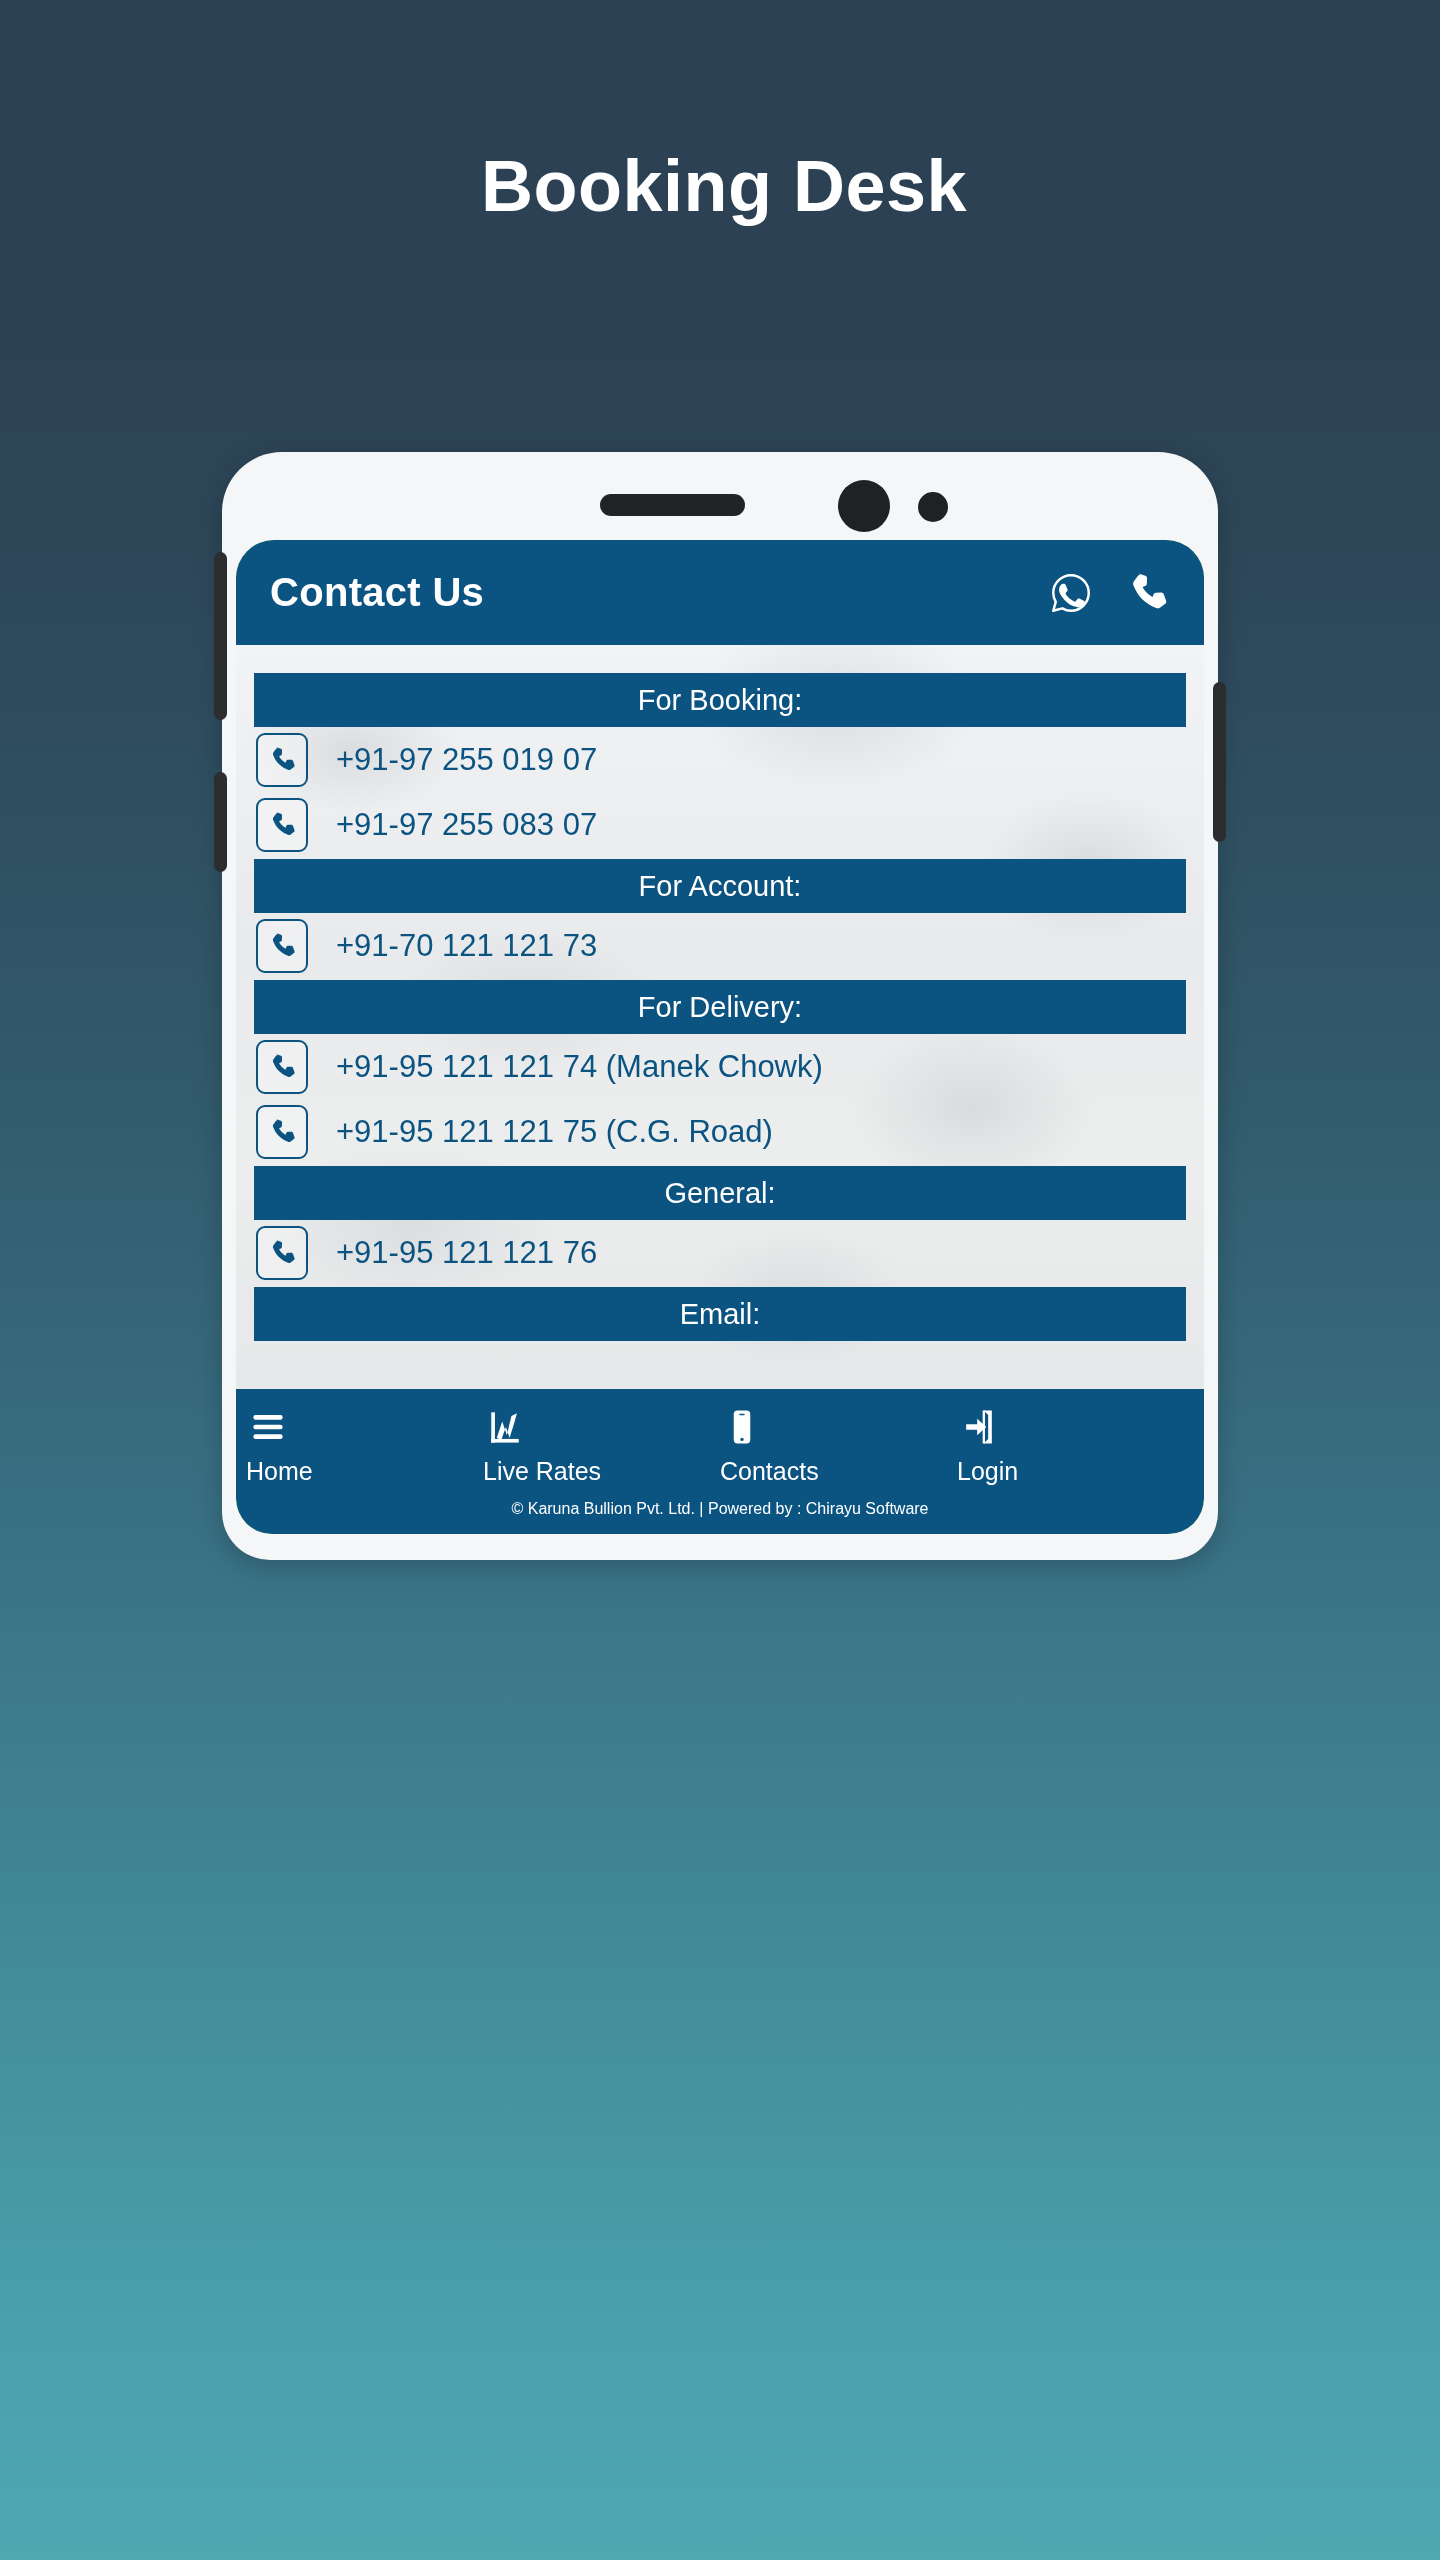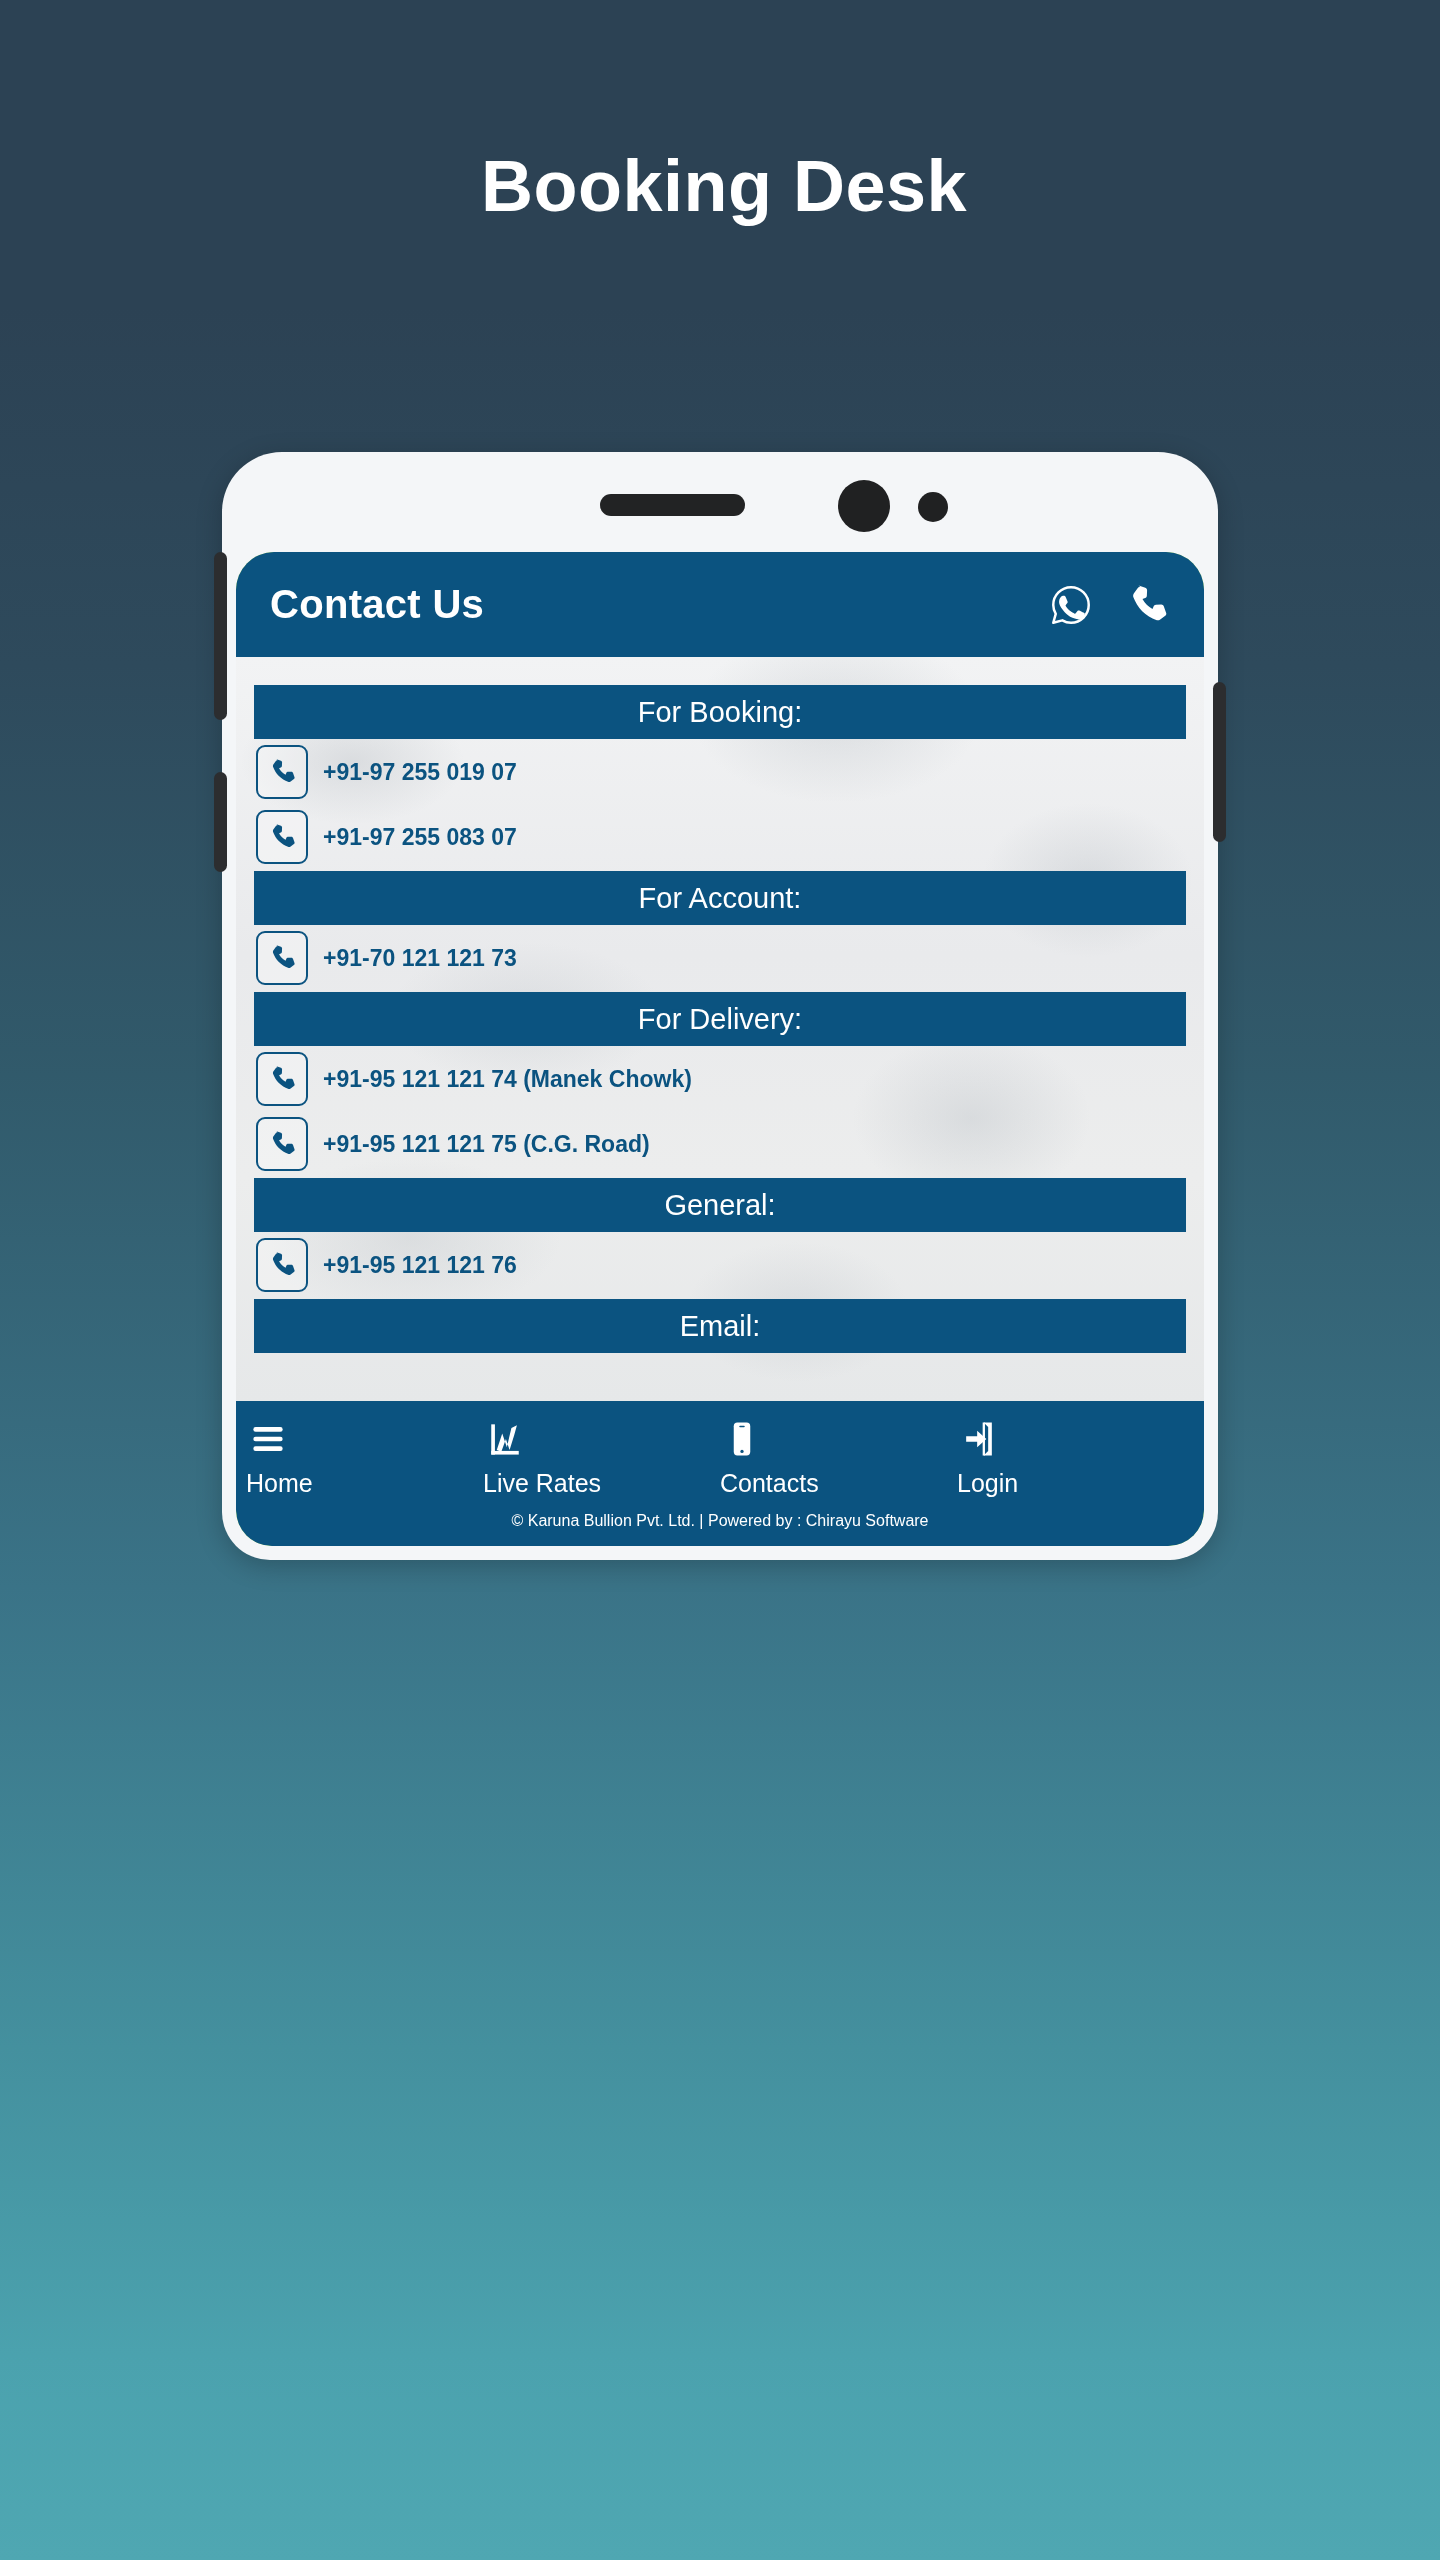--- a/index.html
+++ b/index.html
@@ -52,21 +52,21 @@
     width:30px; height:30px; border-radius:50%; background:#202122;
   }
   
   .btn-side{ position:absolute; background:#2c2d2f; border-radius:7px; }
   .btn-vol-up { left:-8px; top:100px;  width:13px; height:168px; }
   .btn-vol-dn { left:-8px; top:320px;  width:13px; height:100px; }
   .btn-power  { right:-8px; top:230px; width:13px; height:160px; }
 
   
   .screen{
-    position:absolute; top:100px; left:14px;
+    position:absolute; top:88px; left:14px;
     width:968px; height:994px;
     background:#bef264;
     border-radius:38px 38px 36px 36px;
     overflow:hidden;
     display:flex; flex-direction:column;
   }
 
   
   .app-header{
     flex:0 0 auto; height:105px; background:#0b5380;
@@ -107,22 +107,22 @@
     min-height:60px; padding:4px 0; margin-bottom:3px;
   }
   .row-box{
     flex:0 0 auto; width:52px; height:54px; margin-left:2px;
     border:2.5px solid #0b5380; border-radius:9px;
     display:flex; align-items:center; justify-content:center;
     background:rgba(255,255,255,0.28);
   }
   .row-box svg{ width:30px; height:30px; }
   .row-text{
-    margin-left:15px; color:#0b5380;
-    font-size:23px; line-height:1.24;font-weight:bold;
+    margin-left:28px; color:#0b5380;
+    font-size:31px; line-height:1.24;
   }
 
   
   .bottom-nav{
     flex:0 0 auto; background:#0b5380;
     display:flex; align-items:flex-start; justify-content:space-around;
     padding:16px 10px 6px 10px;
   }
   .nav-item{
     flex:1 1 0; display:flex; flex-direction:column;

